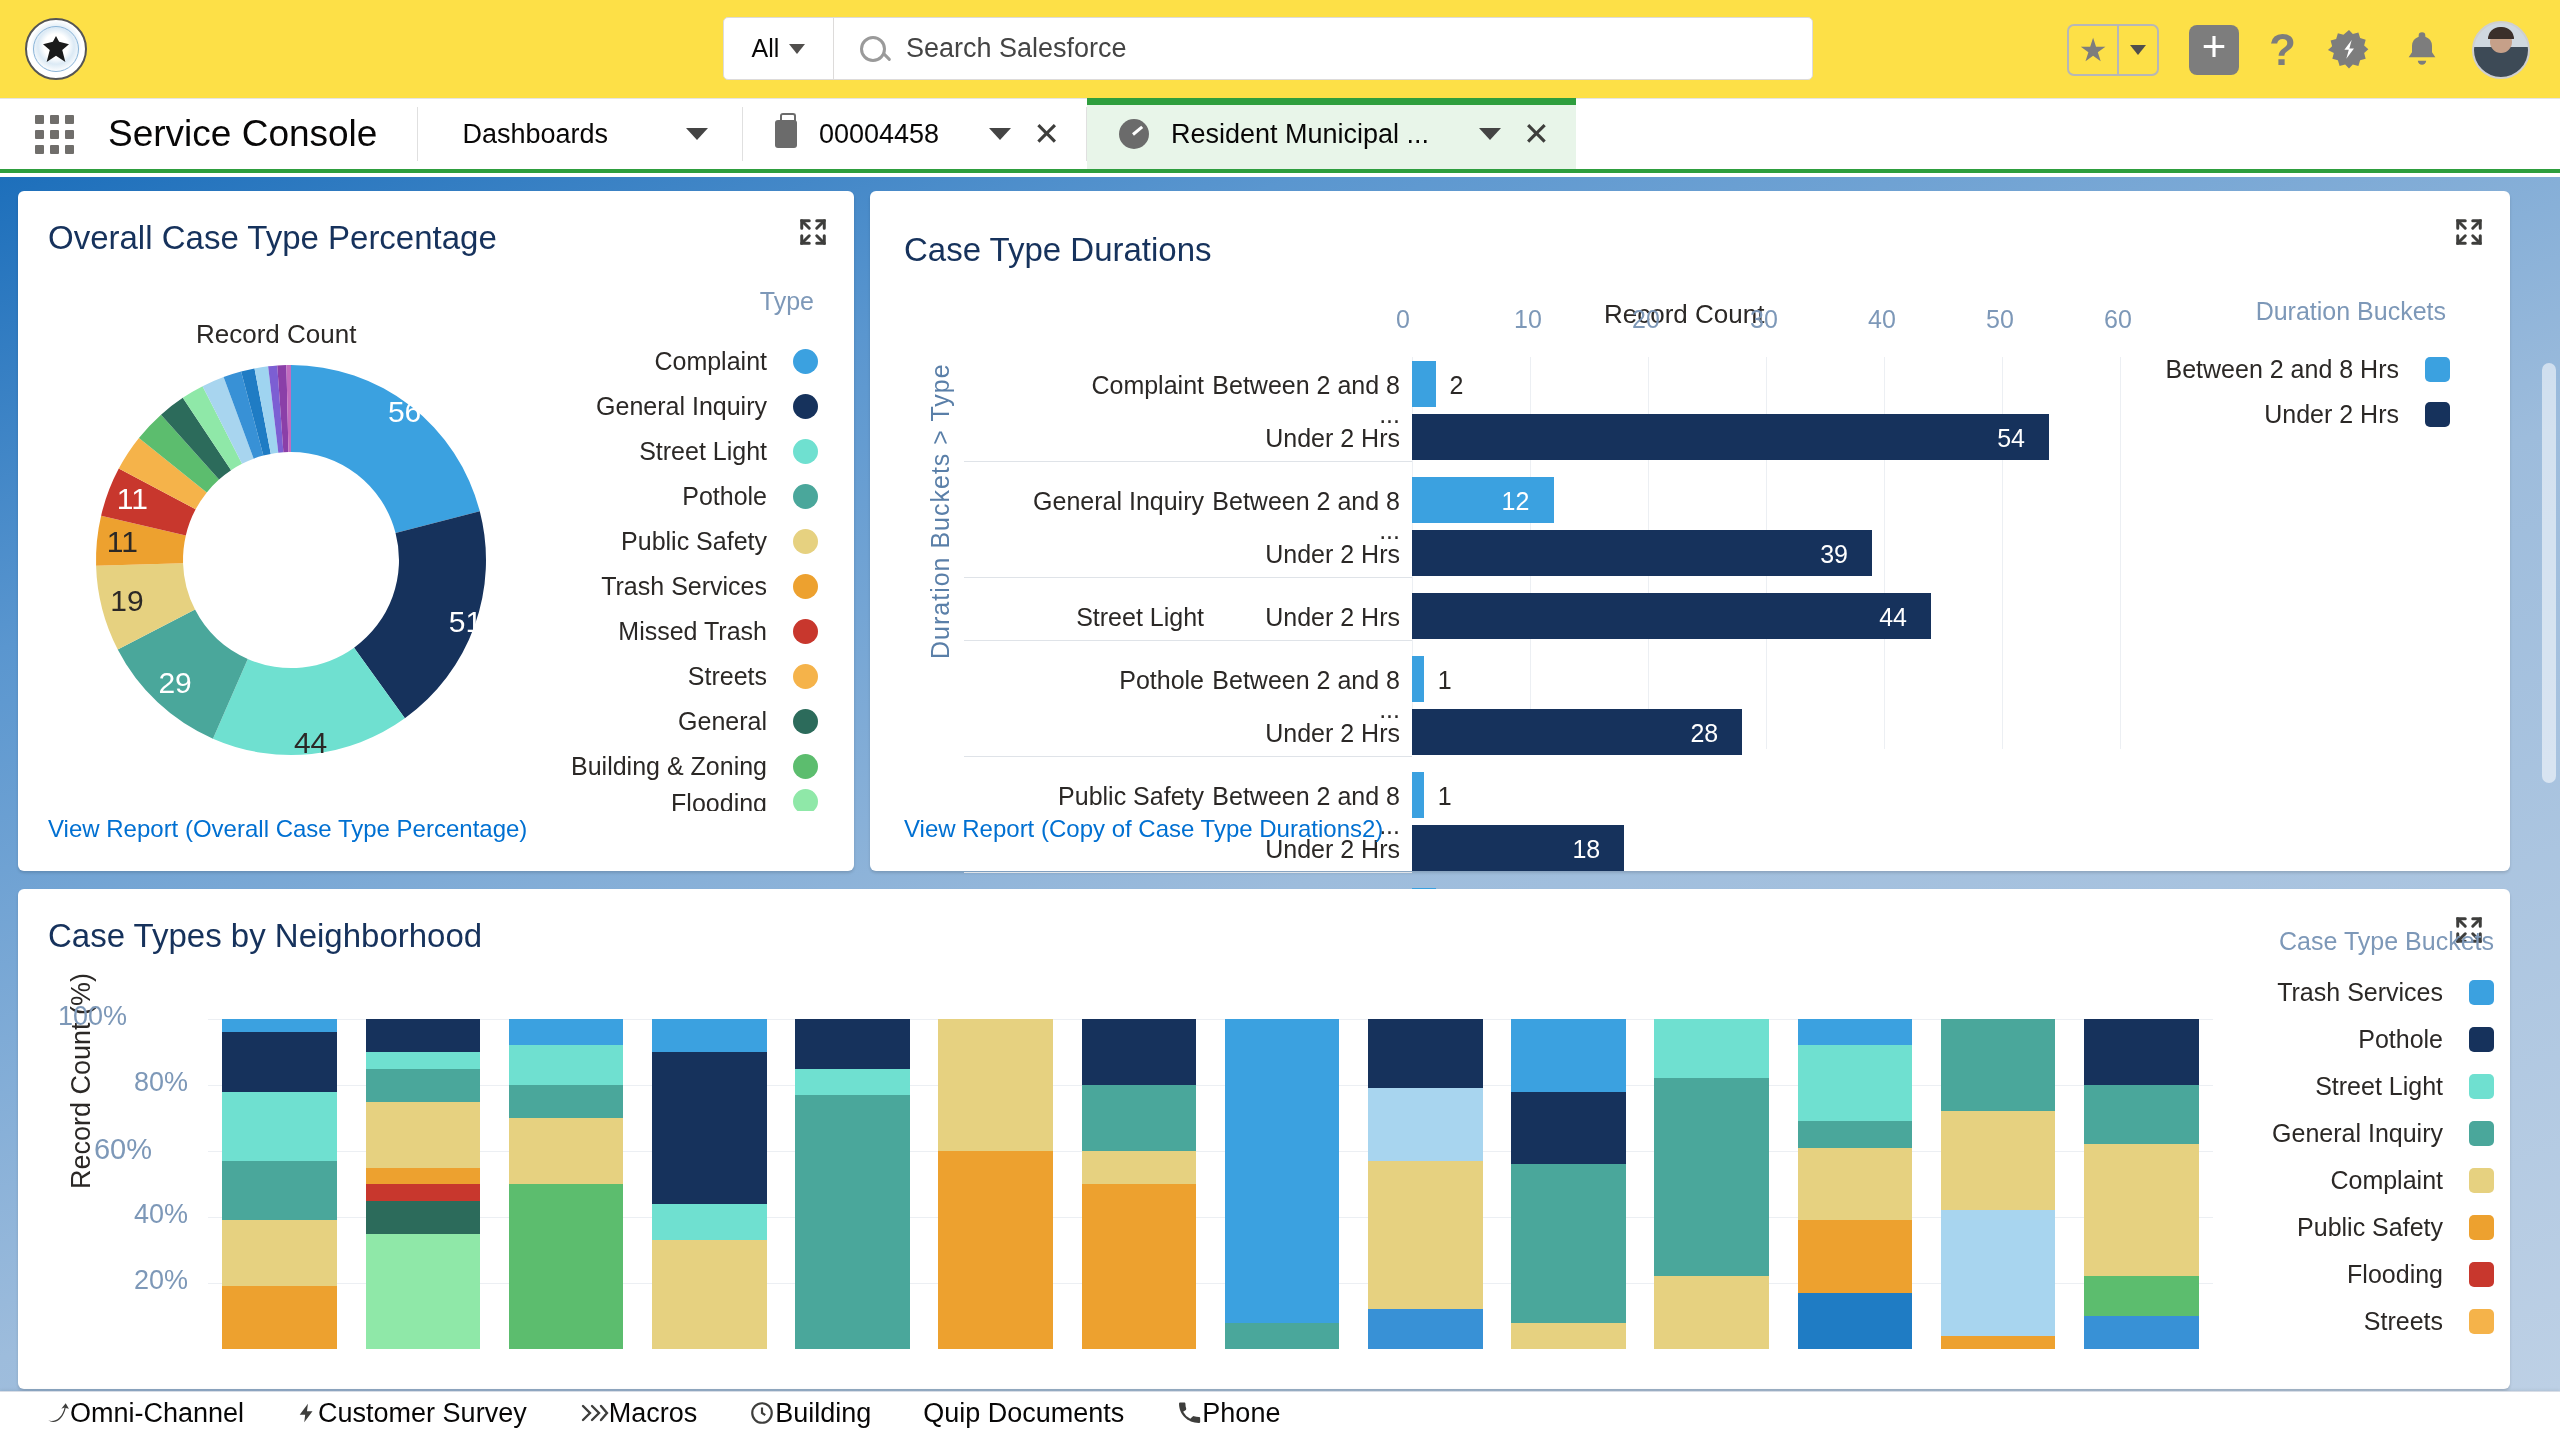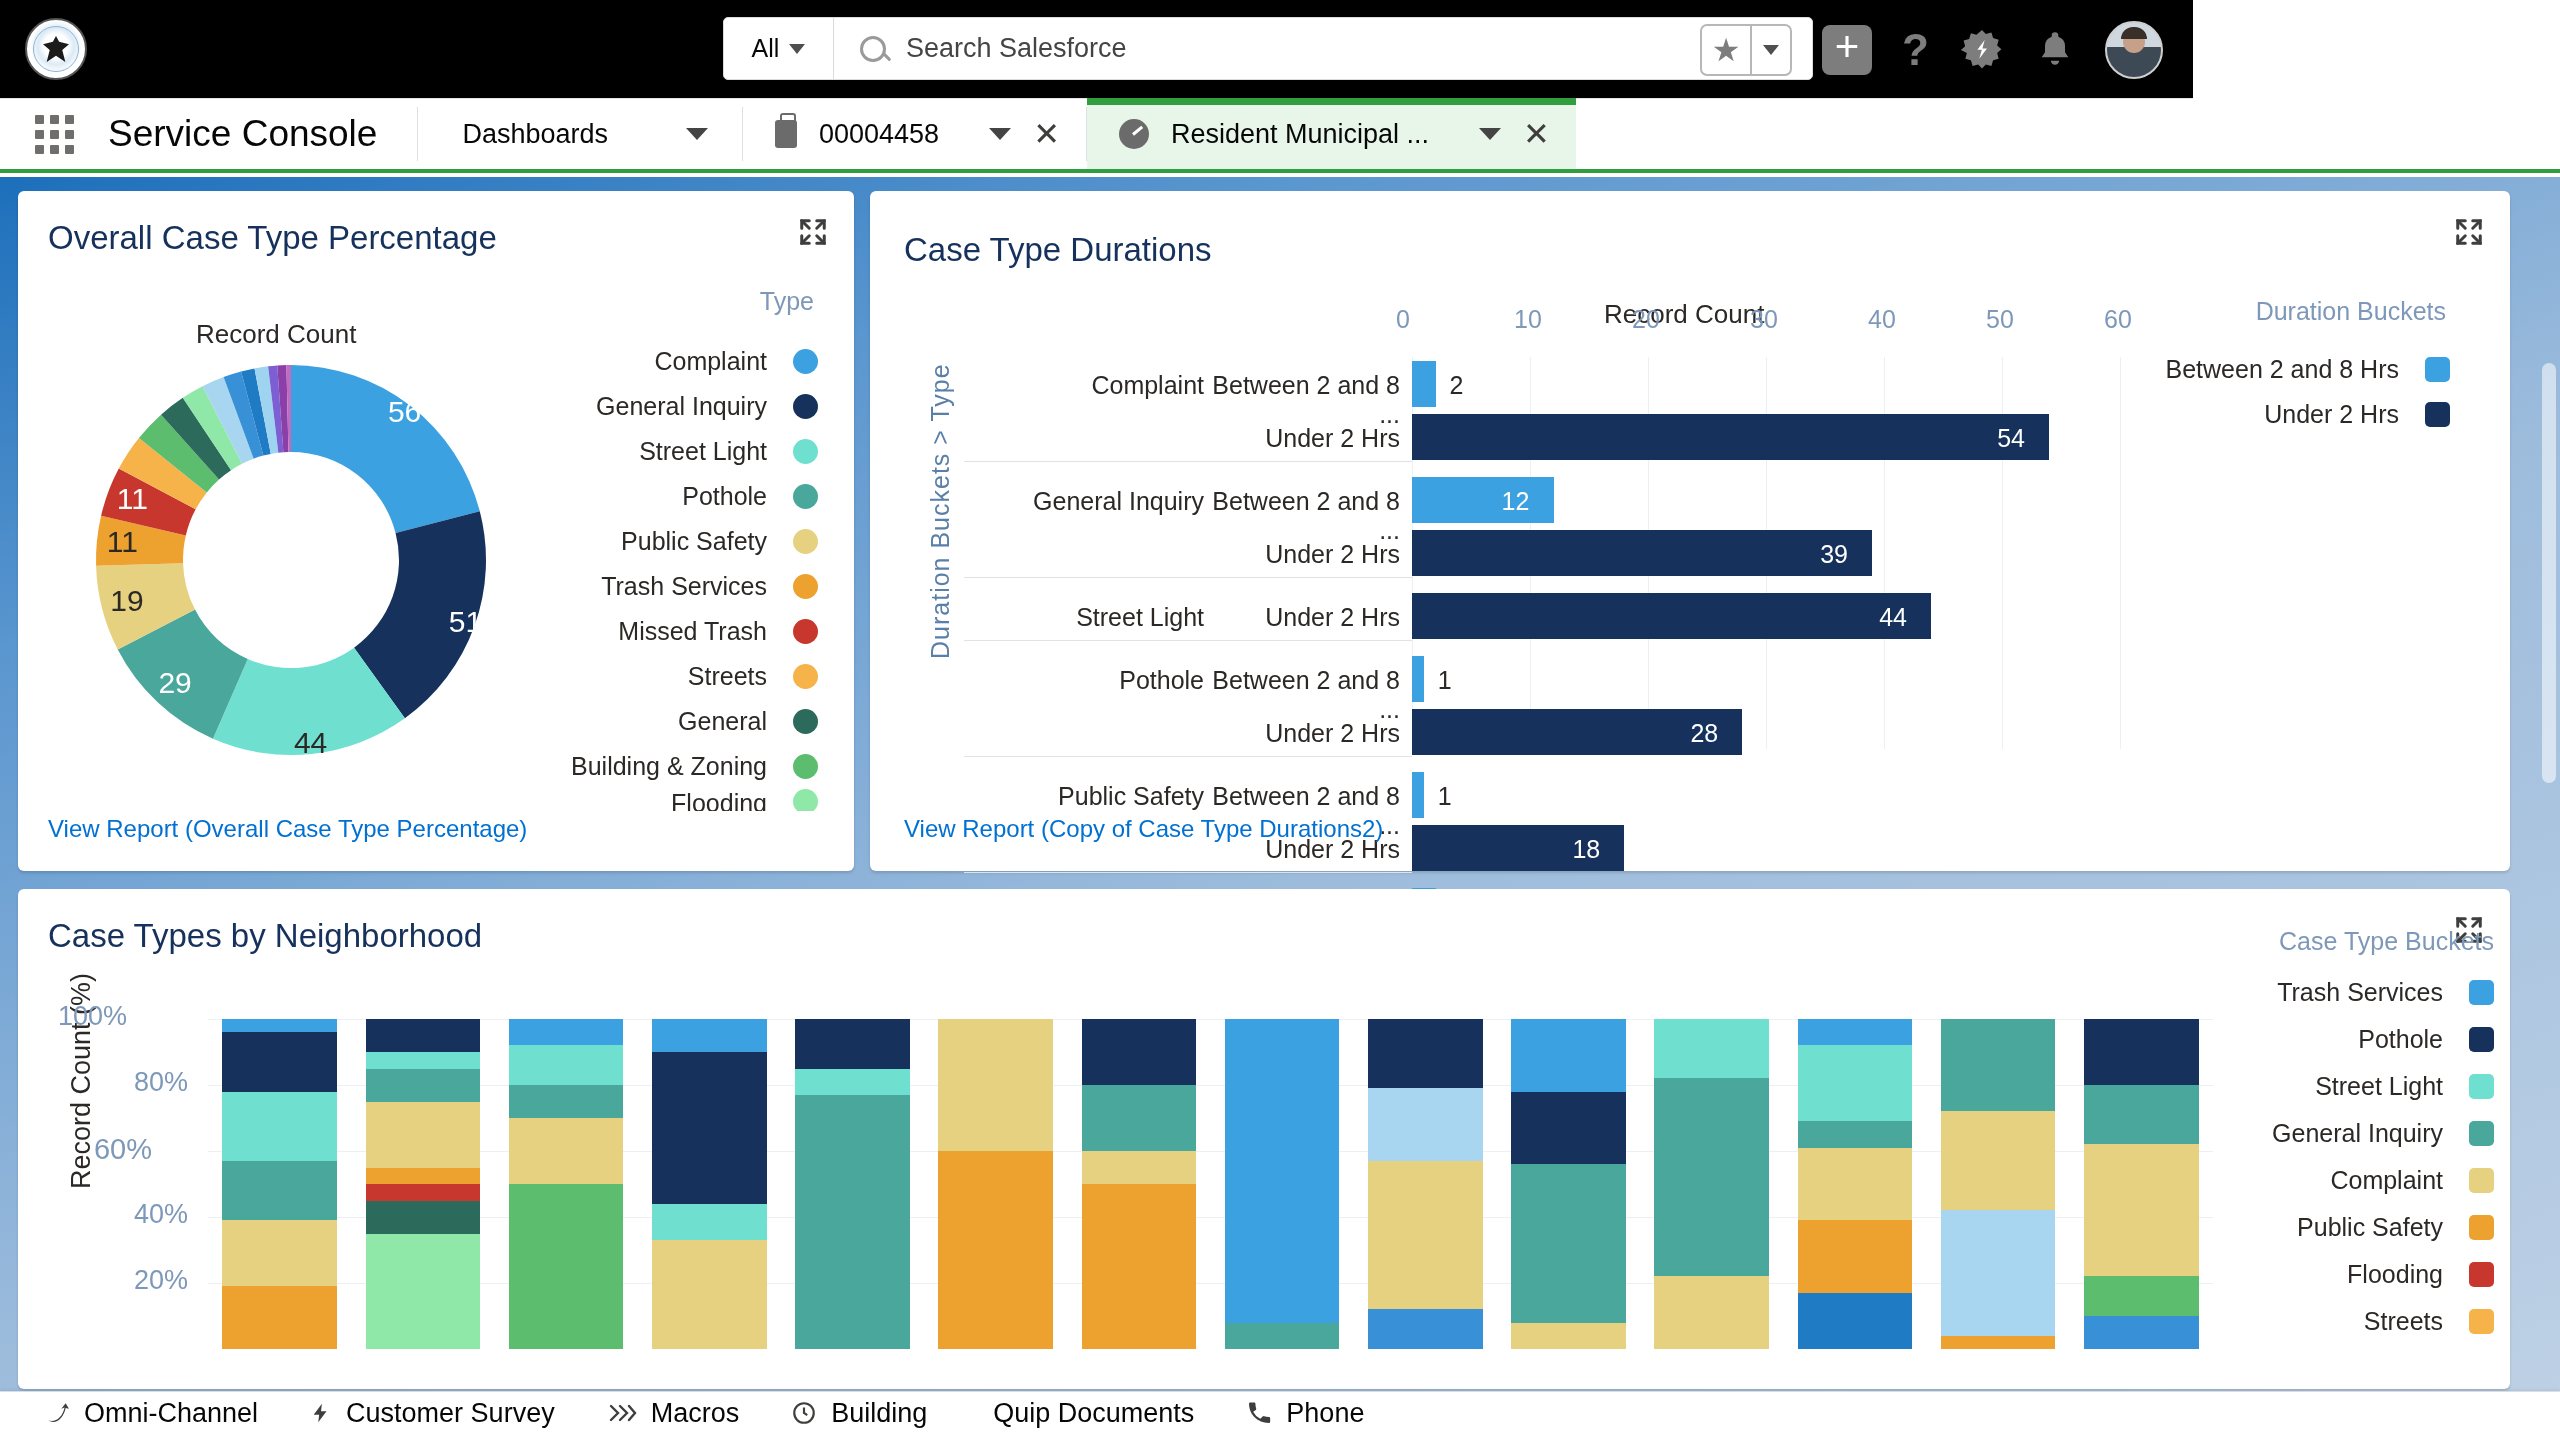--- a/index.html
+++ b/index.html
@@ -5,22 +5,22 @@
   * { box-sizing: border-box; margin: 0; padding: 0; }
   html, body {
     width: 2560px; height: 1434px;
     font-family: "Liberation Sans", sans-serif;
     background: #ffffff;
     overflow: hidden;
   }
 
   
   .global-header {
-    position: absolute; top: 0; left: 0; width: 2193px; height: 99px;
-    background: #000000; border-bottom: 1px solid #e5e5e5;
+    position: absolute; top: 0; left: 0; width: 2560px; height: 99px;
+    background: #fde047; border-bottom: 1px solid #e5e5e5;
     display: flex; align-items: center;
   }
   .logo-wrap { width: 112px; display: flex; justify-content: center; align-items: center; }
   .gov-seal {
     width: 62px; height: 62px; border-radius: 50%;
     border: 2px solid #555; background: radial-gradient(circle at 50% 45%, #ffffff 28%, #dceaf5 42%, #ffffff 60%);
     position: relative; overflow: hidden;
   }
   .gov-seal::before {
     content: ""; position: absolute; left: 50%; top: 50%; transform: translate(-50%,-50%);
@@ -146,21 +146,21 @@
   .nb-legend { position:absolute; right: 16px; top: 80px; width: 360px;}
   .nb-legend-title { position:absolute; right:16px; top: 38px; font-size:25px; color:#7d98b8;}
 
   
   .utility-bar {
     position:absolute; bottom:0; left:0; width:2560px; height:43px;
     background:#fff; border-top:1px solid #d8dde6;
     display:flex; align-items:center; gap:0; padding-left: 18px;
     box-shadow: 0 -1px 3px rgba(0,0,0,0.08);
   }
-  .util-item { display:flex; align-items:center; gap:14px; padding: 0 26px; font-size:27px; color:#080707;}
+  .util-item { display:flex; align-items:center; padding: 0 26px; font-size:27px; color:#080707;}
   .scrollbar-v { position:absolute; right:4px; top:186px; width:14px; height:420px; background:rgba(255,255,255,0.55); border-radius:7px;}
 </style>
 </head>
 <body>
 
 <div class="global-header">
   <div class="logo-wrap">
     <div class="gov-seal"></div>
   </div>
 

